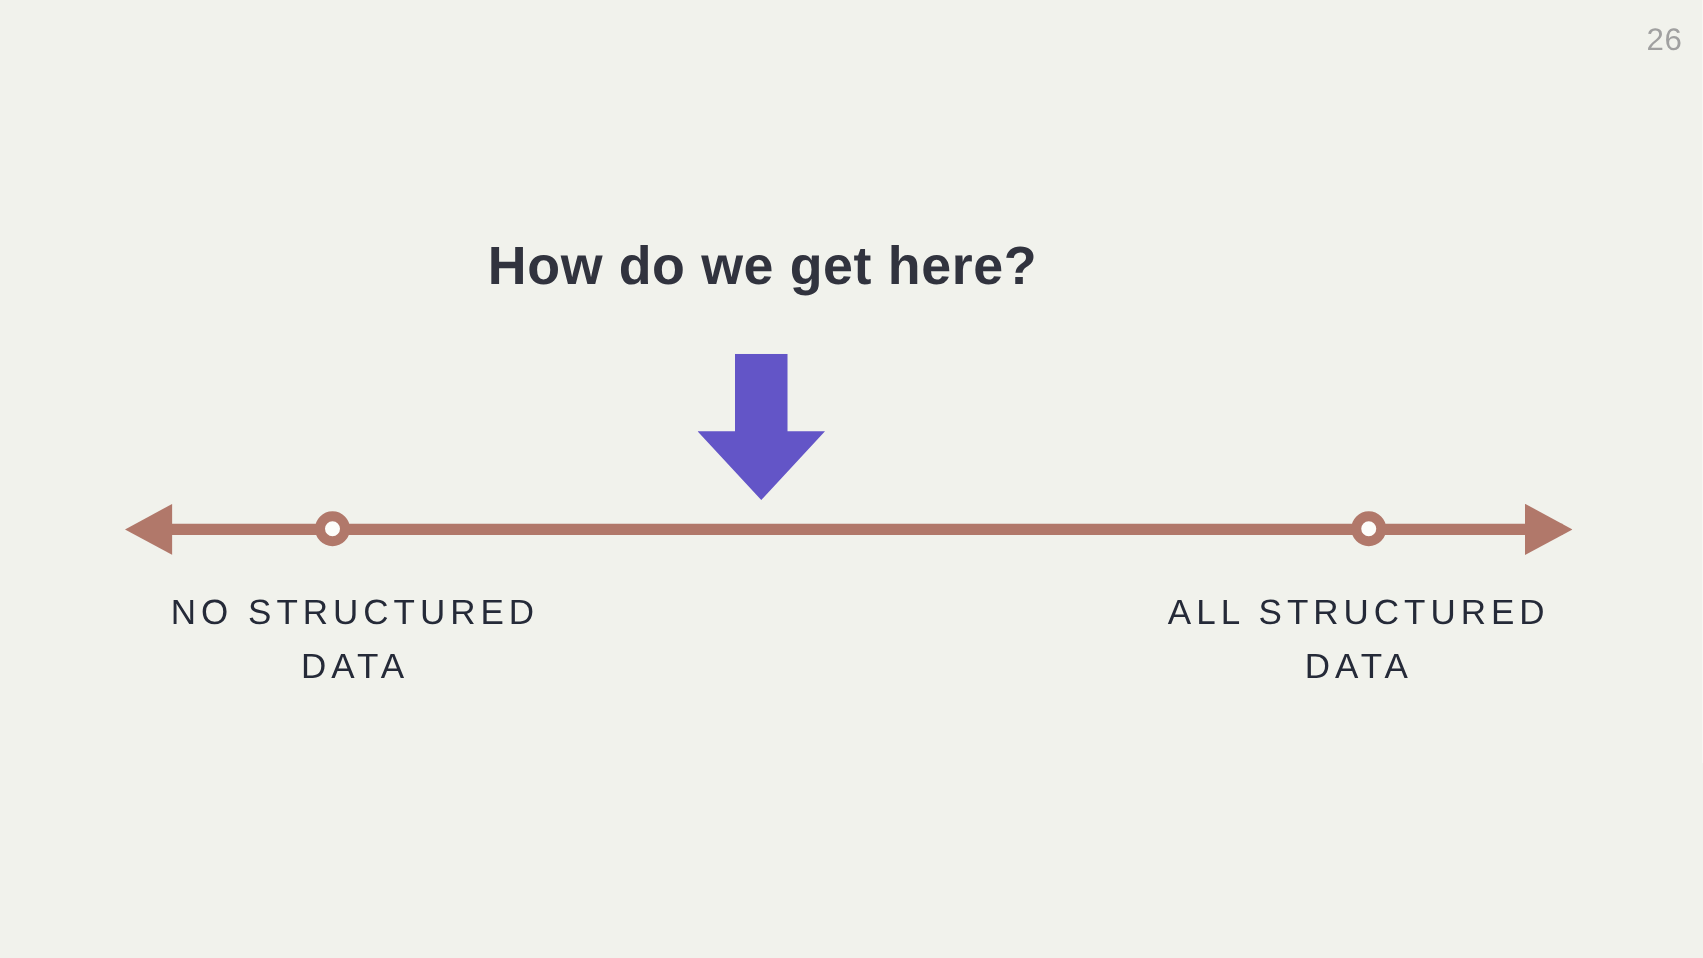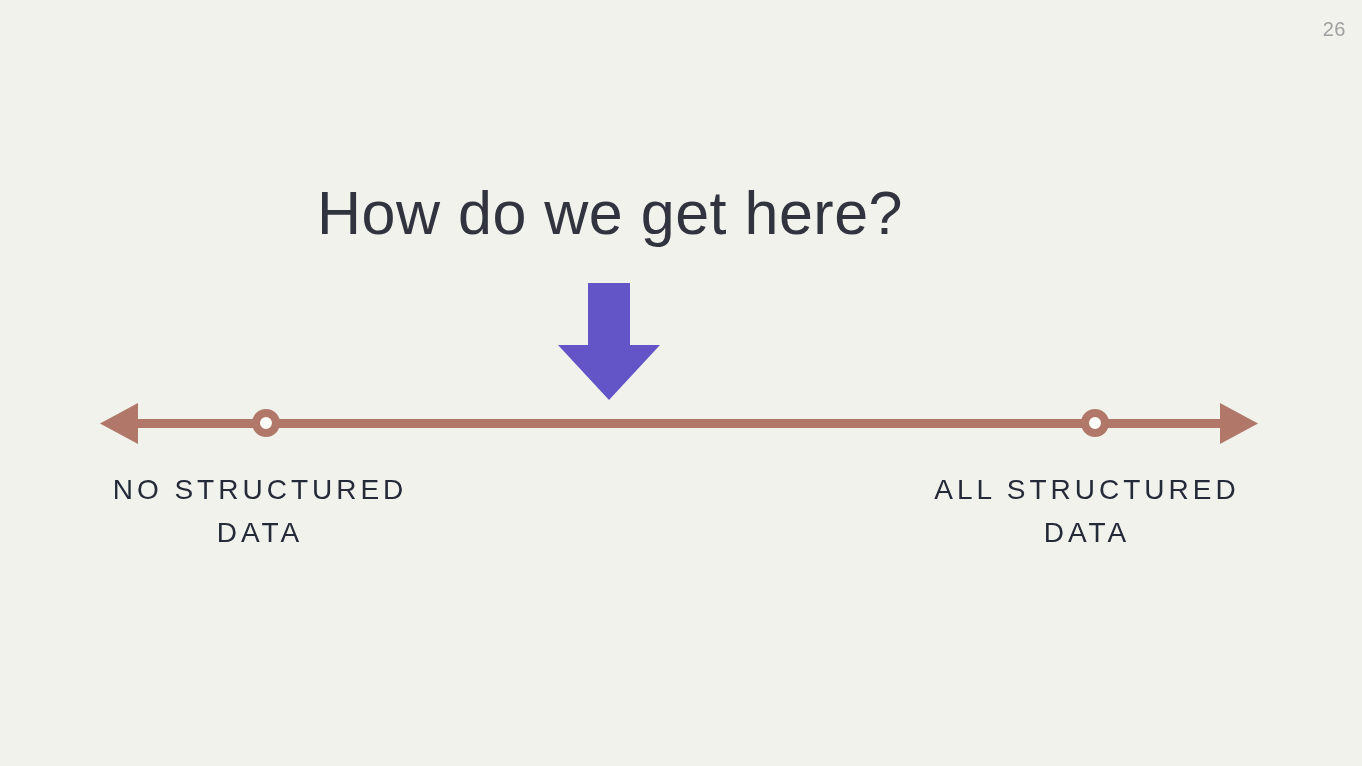--- a/index.html
+++ b/index.html
@@ -18,31 +18,31 @@
     overflow: hidden;
   }
   .slide {
     position: relative;
     width: 1362px; height: 766px;
     background: var(--background);
   }
   .page-number {
     position: absolute;
     top: 18px; right: 16px;
-    font-size: 20px;
+    font-size: 25px;
     color: var(--page-number);
     letter-spacing: 0.5px;
   }
   .title {
     position: absolute;
     top: 180px; left: 0;
     width: 1220px;
     text-align: center;
-    font-size: 61px;
-    font-weight: 400;
+    font-size: 43px;
+    font-weight: 700;
     color: var(--title-text);
     letter-spacing: 0.5px;
     line-height: 66px;
   }
   .down-arrow {
     position: absolute;
     left: 558px; top: 283px;
     width: 102px; height: 117px;
     background: var(--arrow);
     clip-path: polygon(29.4% 0, 70.6% 0, 70.6% 53%, 100% 53%, 50% 100%, 0 53%, 29.4% 53%);
@@ -77,21 +77,21 @@
     top: 468px;
     width: 440px;
     text-align: center;
     font-size: 28px;
     font-weight: 500;
     color: var(--label-text);
     letter-spacing: 4px;
     line-height: 43px;
     white-space: pre-line;
   }
-  .axis-label.left  { left: 40px; }
+  .axis-label.left  { left: 64px; }
   .axis-label.right { left: 867px; }
 </style>
 </head>
 <body>
 
 <div class="slide">
 
   <div class="page-number">26</div>
 
   <h1 class="title">How do we get here?</h1>

